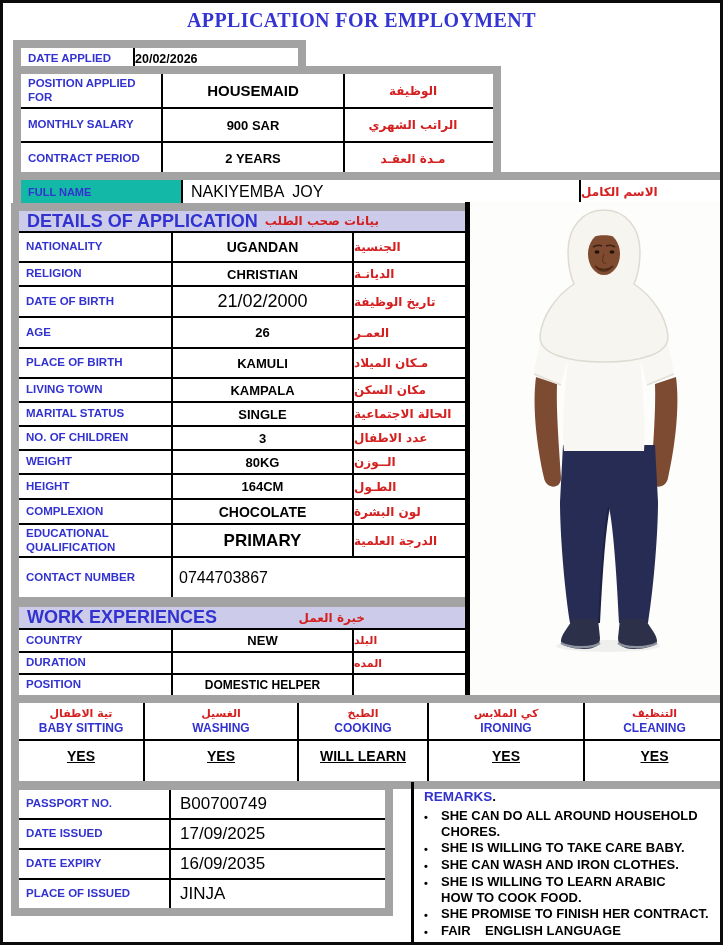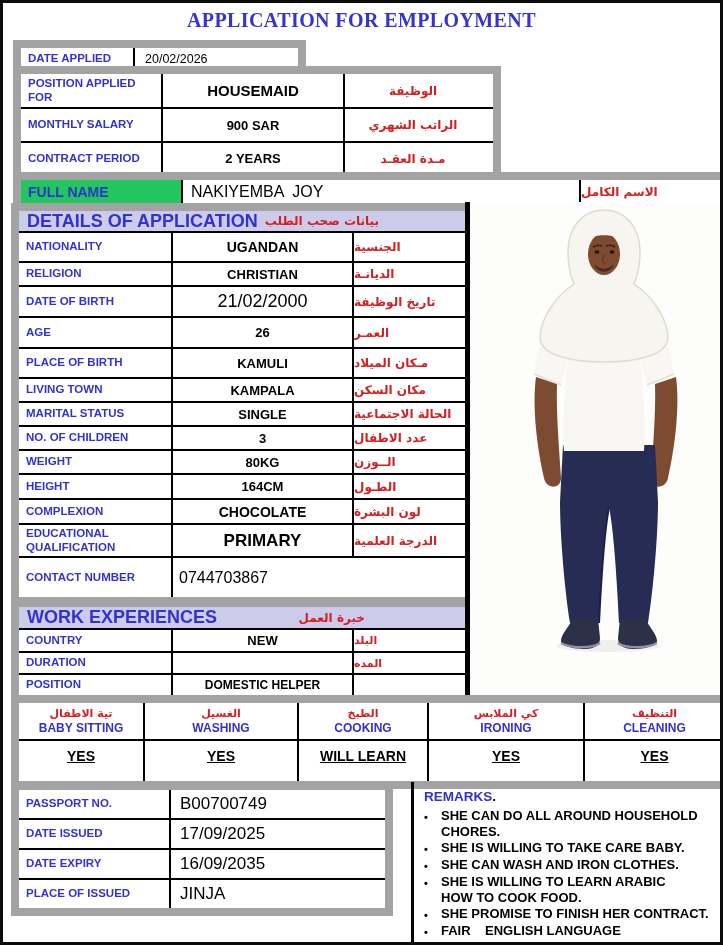--- a/index.html
+++ b/index.html
@@ -20,42 +20,42 @@
   .bar{grid-column:1/-1;background:#ccccea !important;position:relative;}
   .bar .bar-label{color:#3232d0;font-weight:bold;font-size:18px;padding-left:8px;}
   .bar .bar-ar{position:absolute;top:0;height:100%;display:flex;align-items:center;
                font-family:"DejaVu Sans",sans-serif;direction:rtl;color:#d42020;
                font-weight:bold;font-size:12px;}
   
   .t-date{left:10px;top:37px;grid-template-columns:112px 163px;grid-template-rows:21px;}
   .t-top{left:10px;top:63px;grid-template-columns:140px 180px 148px;grid-template-rows:33px 32px 31px;}
   .t-name{left:10px;top:169px;grid-template-columns:160px 396px 142px;grid-template-rows:24px;}
   .t-name .namecell{font-size:16px;font-weight:normal;padding-left:8px;white-space:pre;}
-  .t-name .lbl{font-size:14px;background:#22c55e;}
+  .t-name .lbl{font-size:11px;background:#14b8a6;}
   .t-det{left:8px;top:200px;grid-template-columns:152px 179px 123px;
          grid-template-rows:20px 28px 22px 29px 29px 28px 22px 22px 22px 22px 23px 23px 31px 39px;}
   .t-work{left:8px;top:596px;grid-template-columns:152px 179px 123px;
           grid-template-rows:21px 21px 20px 20px;}
   .t-skill{left:8px;top:692px;grid-template-columns:124px 152px 128px 154px 139px;
            grid-template-rows:36px 40px;}
   .t-skill .head{flex-direction:column;justify-content:center;gap:1px;}
   .t-skill .head .ar{font-size:11px;padding:0;}
   .t-skill .head .sk-lbl{color:#3232d0;font-weight:bold;font-size:12px;}
   .t-skill .sval{justify-content:center;align-items:flex-start;padding-top:7px;
                  font-weight:bold;font-size:14px;text-decoration:underline;}
   .t-pass{left:8px;top:779px;grid-template-columns:150px 214px;
           grid-template-rows:28px 28px 28px 28px;}
   .t-pass .pv{font-size:17px;padding-left:9px;font-weight:normal;}
   
   .v15{font-size:15px;}
   .v-date{font-size:18px;font-weight:normal;}
   .v-pri{font-size:17px;}
   .v-contact{font-size:16px;font-weight:normal;justify-content:flex-start;padding-left:6px;}
   .v-sm{font-size:12px;text-align:right;}
-  .v-datehdr{font-size:12.5px;justify-content:flex-start;padding-left:10px;font-weight:normal;}
+  .v-datehdr{font-size:12.5px;justify-content:flex-start;font-weight:bold;}
   
   .photo{position:absolute;left:462px;top:199px;width:258px;height:493px;background:#fdfdfc;
          border-left:5px solid #000;}
   .photo svg{display:block;width:100%;height:100%;}
   
   .divider{position:absolute;left:408px;top:779px;width:3px;height:162px;background:#000;}
   .remarks{position:absolute;left:421px;top:786px;width:292px;}
   .rk-title{font-size:13.5px;font-weight:bold;margin-bottom:4px;}
   .rk-title .b{color:#3232d0;}
   .rk-item{display:flex;font-weight:bold;font-size:13px;line-height:16px;color:#000;}

